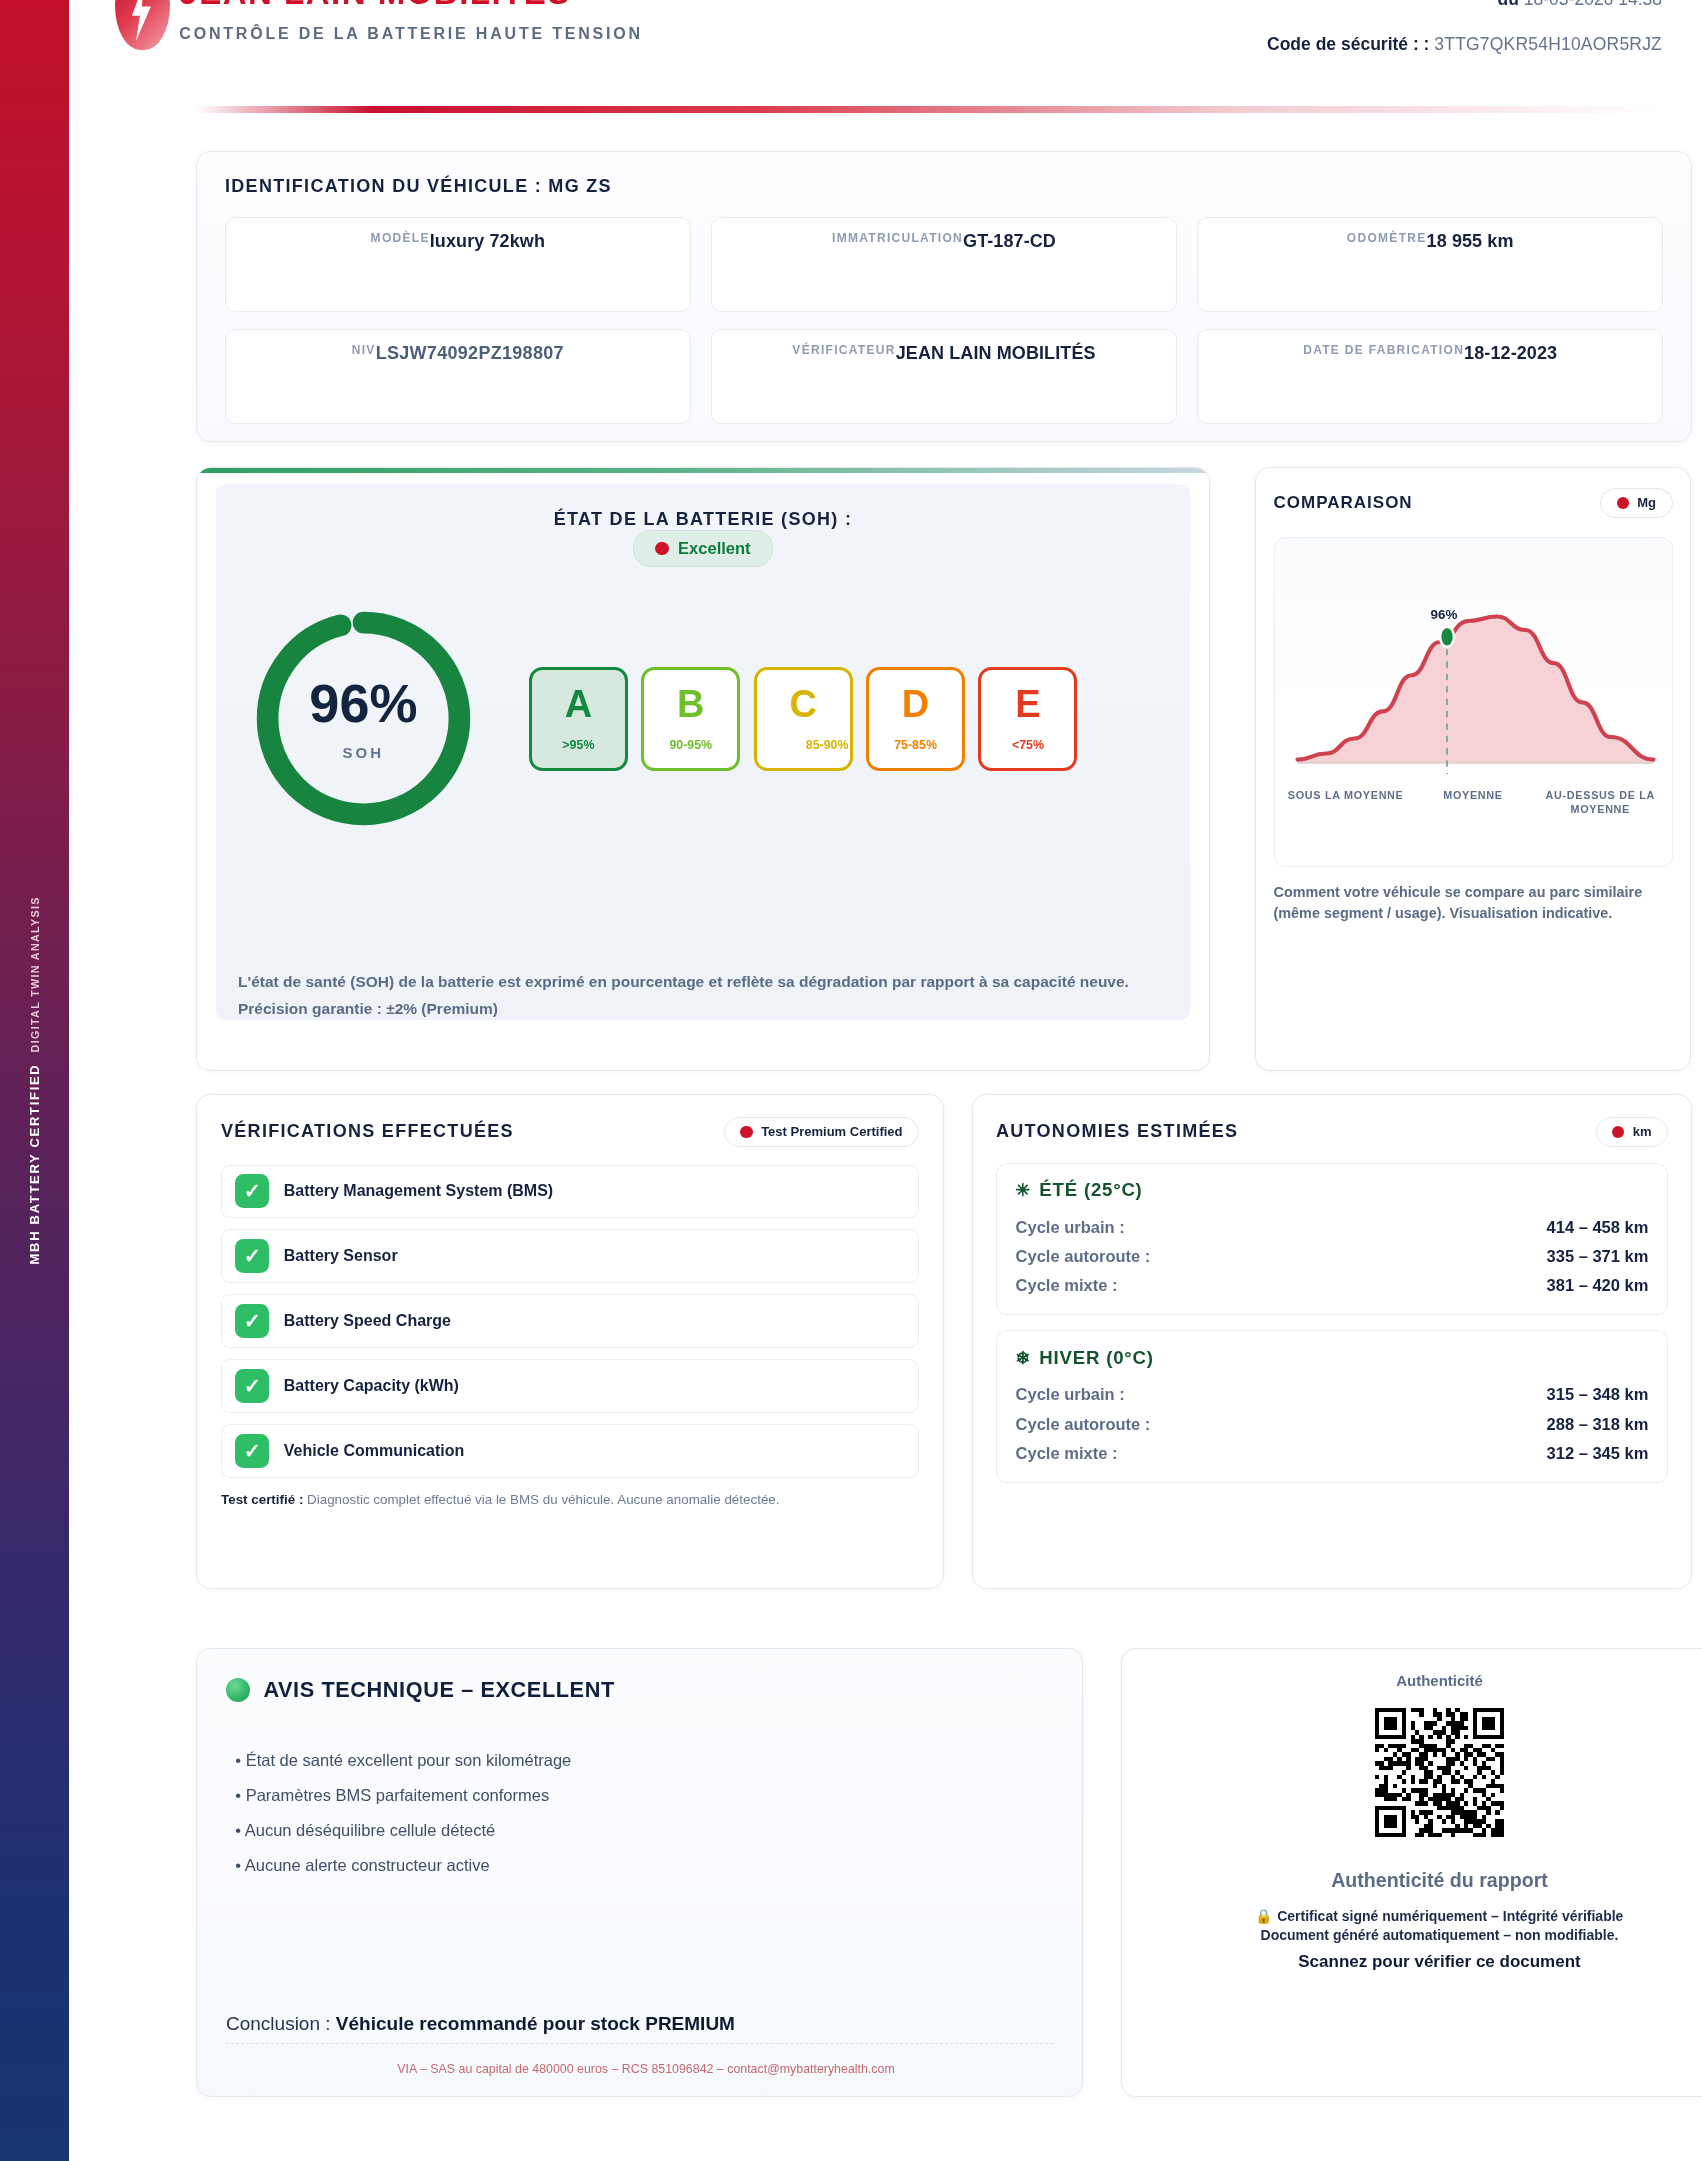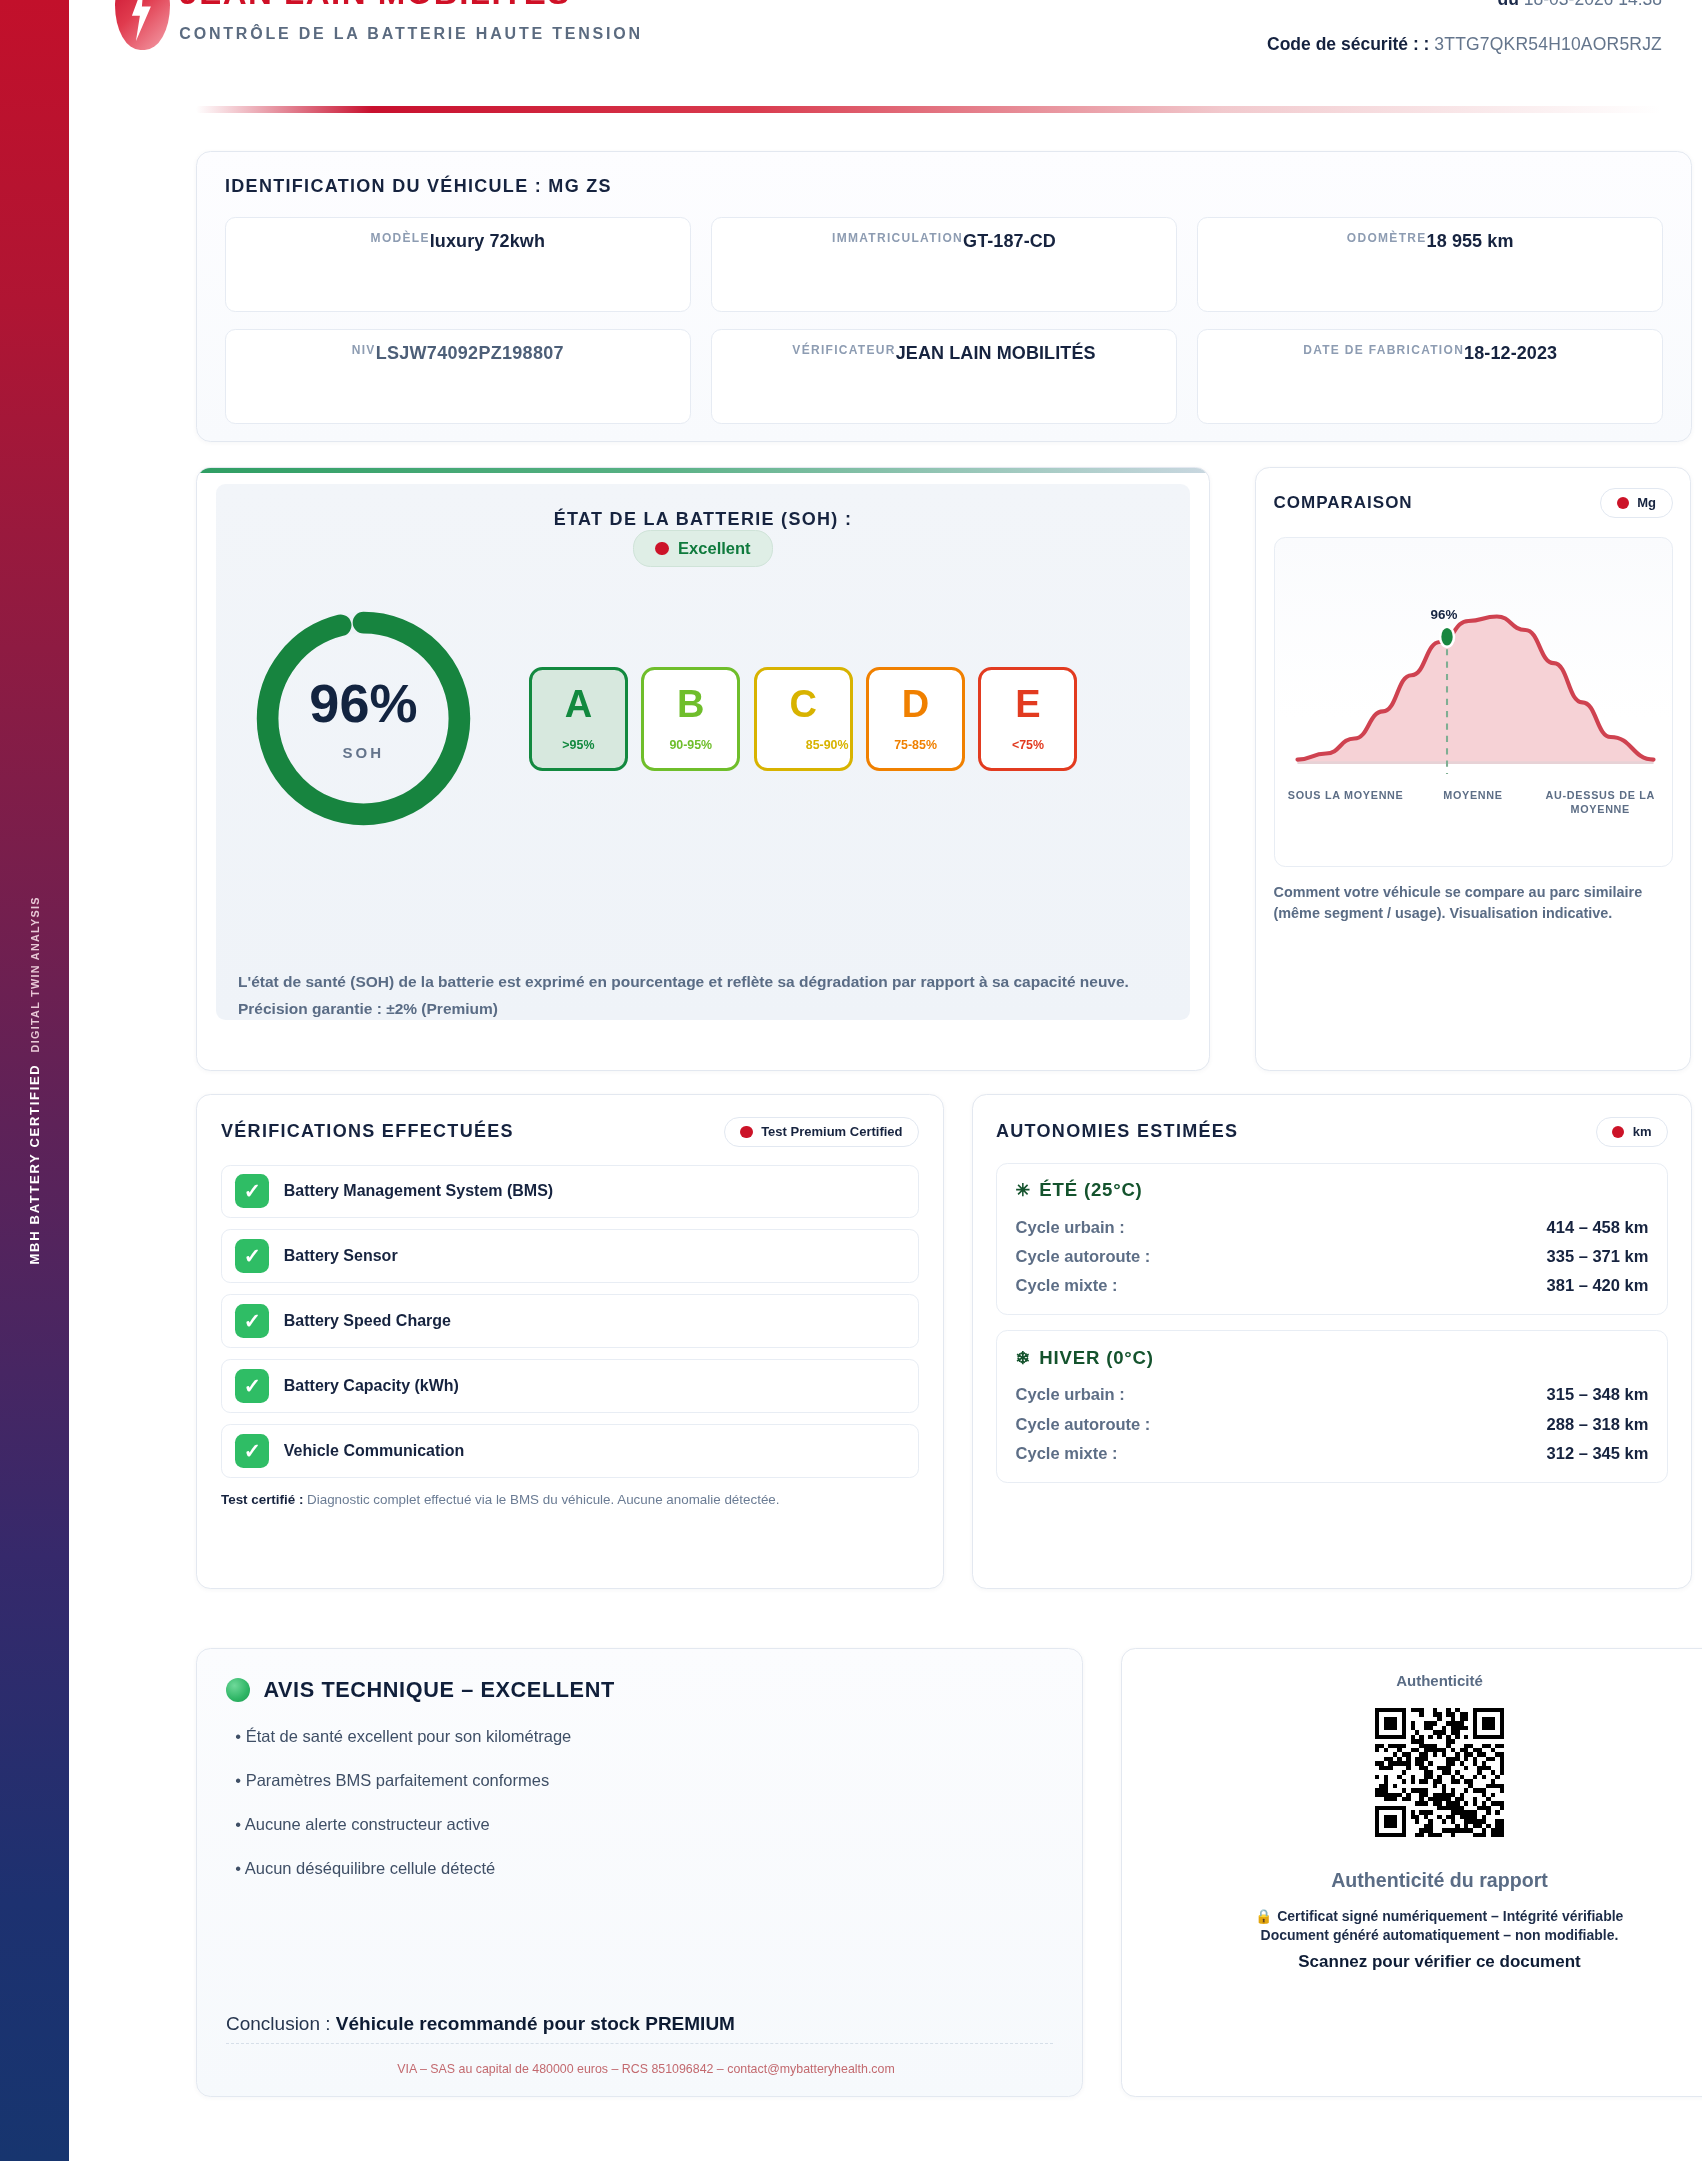--- a/index.html
+++ b/index.html
@@ -258,21 +258,21 @@
     padding: 28px 29px 0 29px;
     background: linear-gradient(180deg,#fbfcfe 0%,#f6f9fc 100%);
   }
   .avis-head { display: flex; align-items: center; gap: 13.4px; }
   .avis-dot {
     width: 24px; height: 24px; border-radius: 50%;
     background: radial-gradient(circle at 35% 32%, #6fd99a 0%, #2eb565 60%, #1f9a52 100%);
     flex: none;
   }
   .avis-title { font-size: 21.7px; font-weight: bold; color: #101f3a; letter-spacing: 0.6px; }
-  .avis-list { margin-top: 24px; display: flex; flex-direction: column; gap: 25px; }
+  .avis-list { margin-top: 48px; display: flex; flex-direction: column; gap: 16px; }
   .avis-item { font-size: 16.5px; color: #3f4f66; padding-left: 9.3px; }
   .avis-concl {
     position: absolute; left: 29px; right: 29px; bottom: 61px;
     font-size: 19px; color: #26354e;
   }
   .avis-concl b { color: #0d1b33; }
   .avis-rule {
     position: absolute; left: 29px; right: 29px; bottom: 52px;
     border-top: 1px dashed #d6dfe9;
   }
@@ -525,22 +525,22 @@
   </div>
 
   <div class="card avis">
     <div class="avis-head">
       <span class="avis-dot"></span>
       <span class="avis-title">AVIS TECHNIQUE – EXCELLENT</span>
     </div>
     <div class="avis-list">
       <div class="avis-item">• État de santé excellent pour son kilométrage</div>
       <div class="avis-item">• Paramètres BMS parfaitement conformes</div>
+      <div class="avis-item">• Aucun déséquilibre cellule détecté</div>
       <div class="avis-item">• Aucune alerte constructeur active</div>
-      <div class="avis-item">• Aucun déséquilibre cellule détecté</div>
     </div>
     <div class="avis-concl">
       <span>Conclusion : </span><b>Véhicule recommandé pour stock PREMIUM</b>
     </div>
     <div class="avis-rule"></div>
     <div class="avis-foot">VIA – SAS au capital de 480000 euros – RCS 851096842 – contact@mybatteryhealth.com</div>
   </div>
 
   <div class="card auth">
     <div class="auth-top">Authenticité</div>

